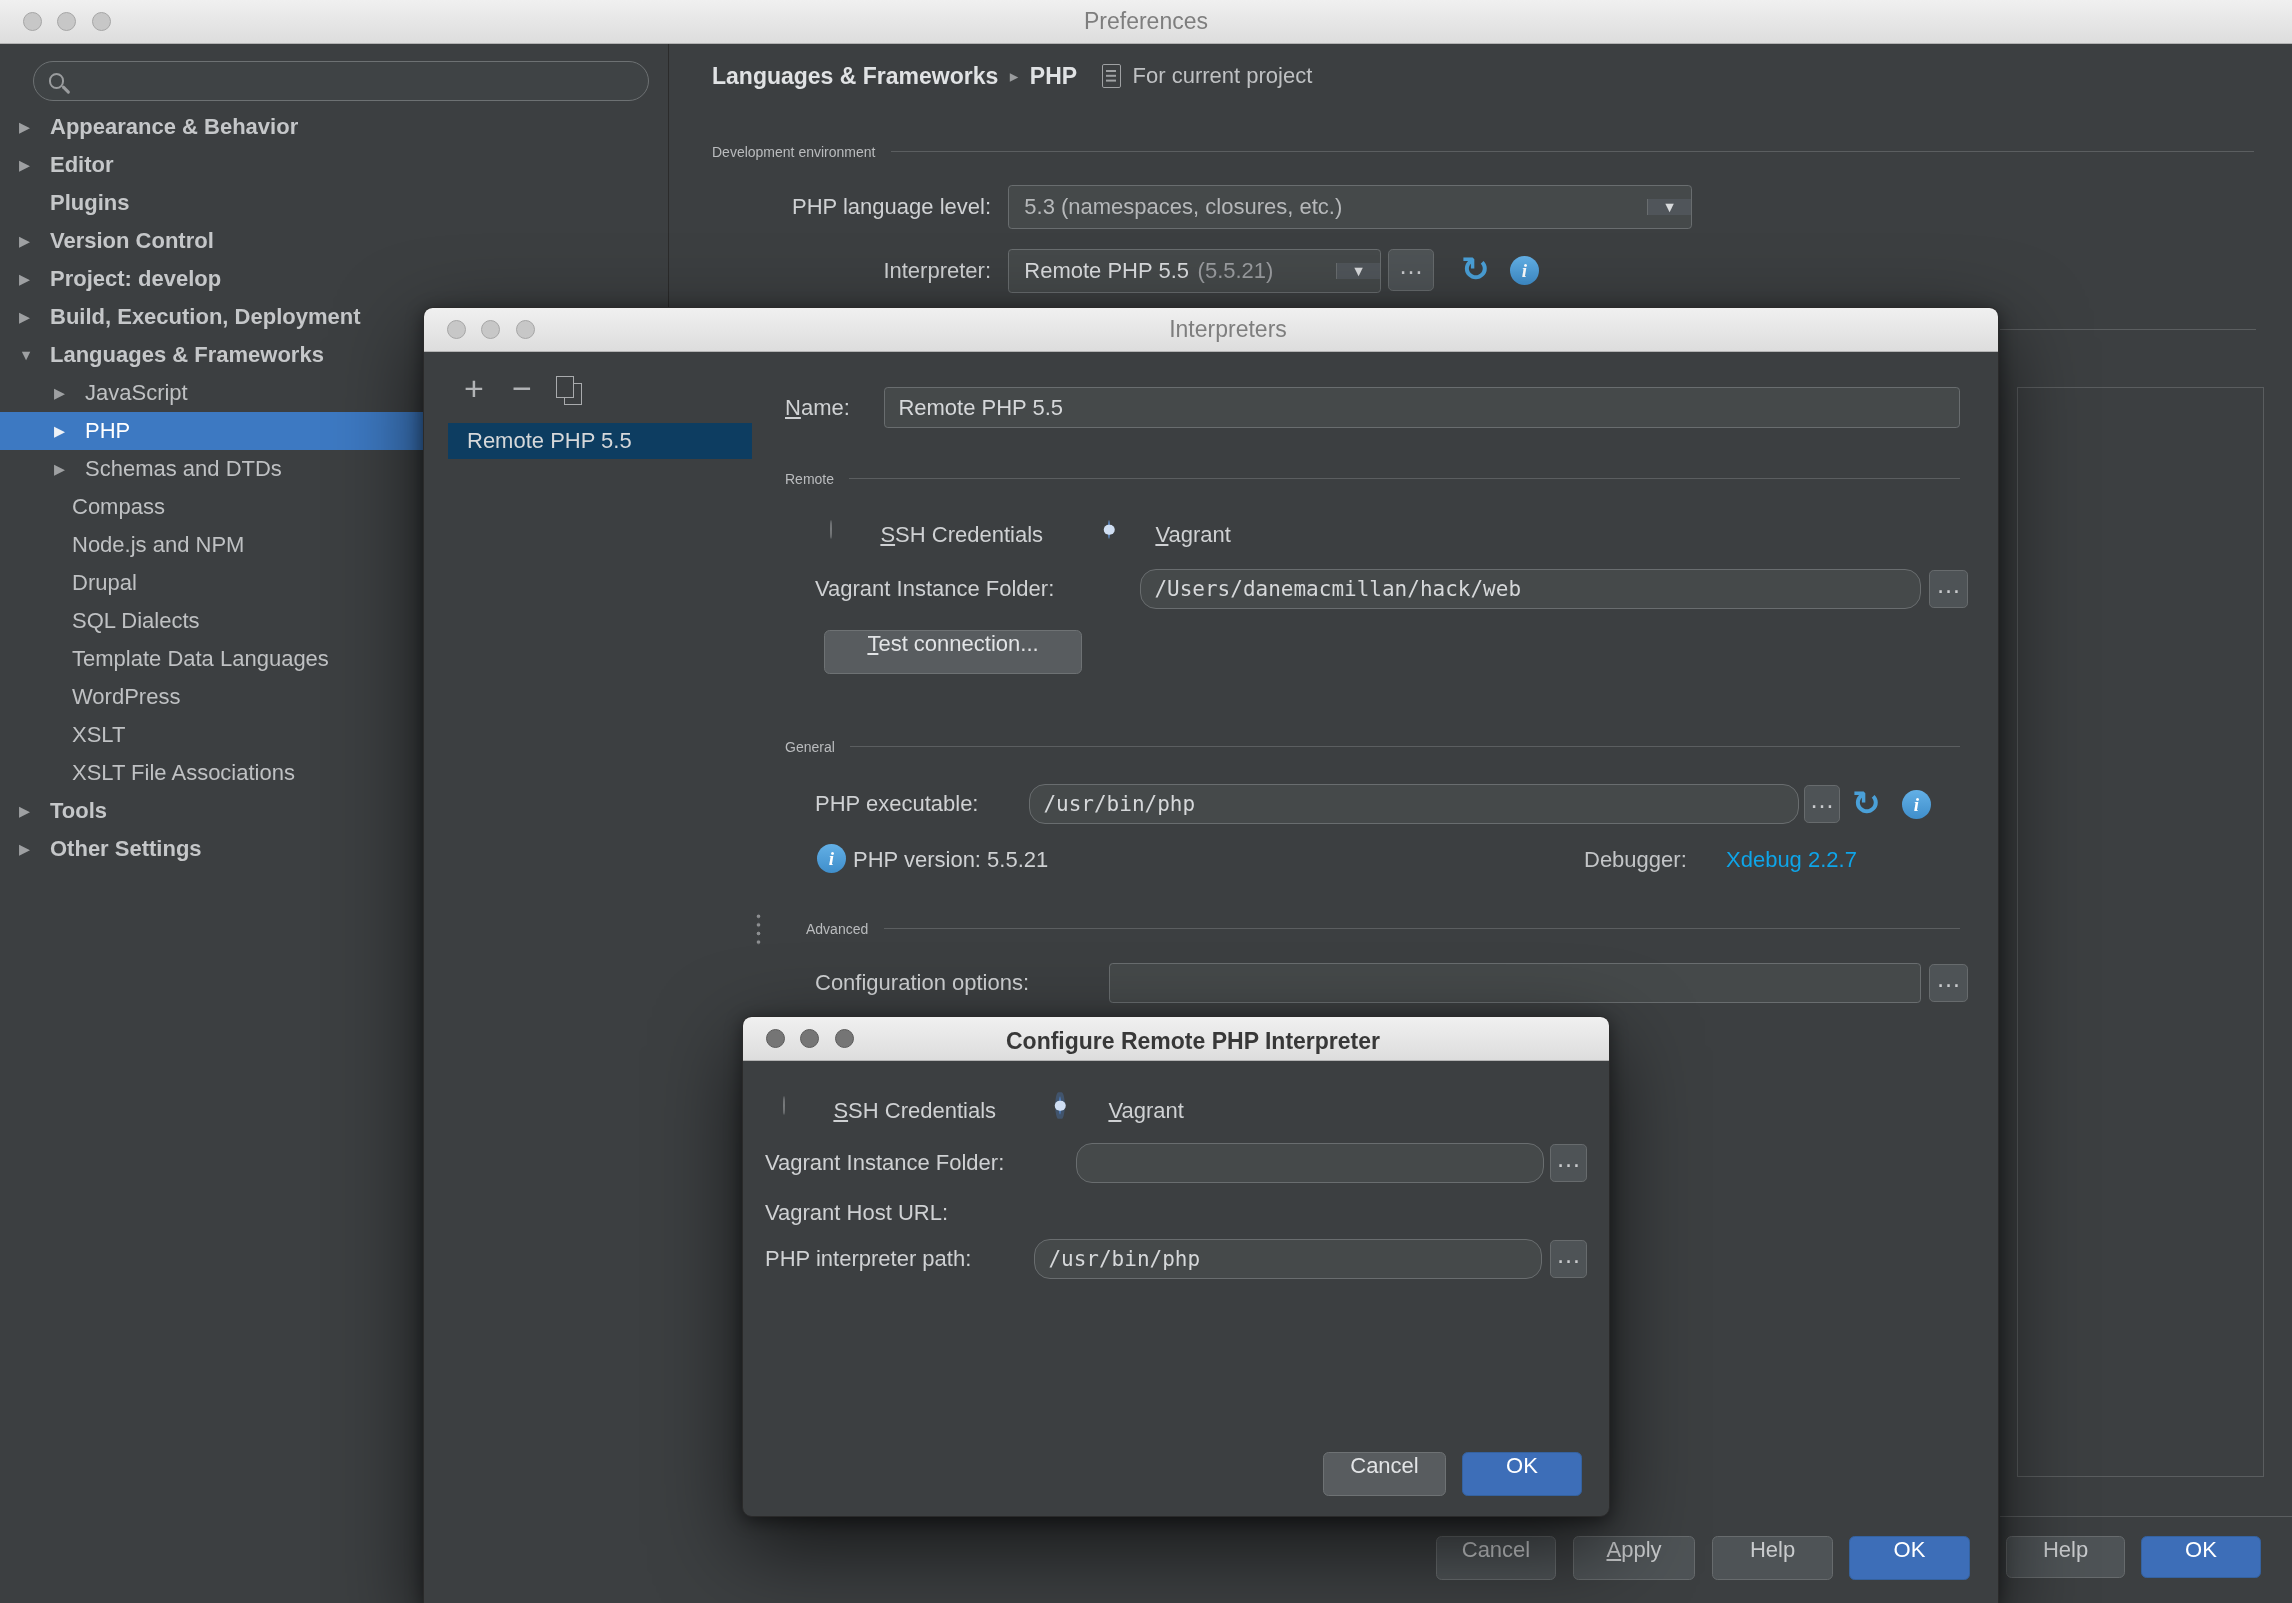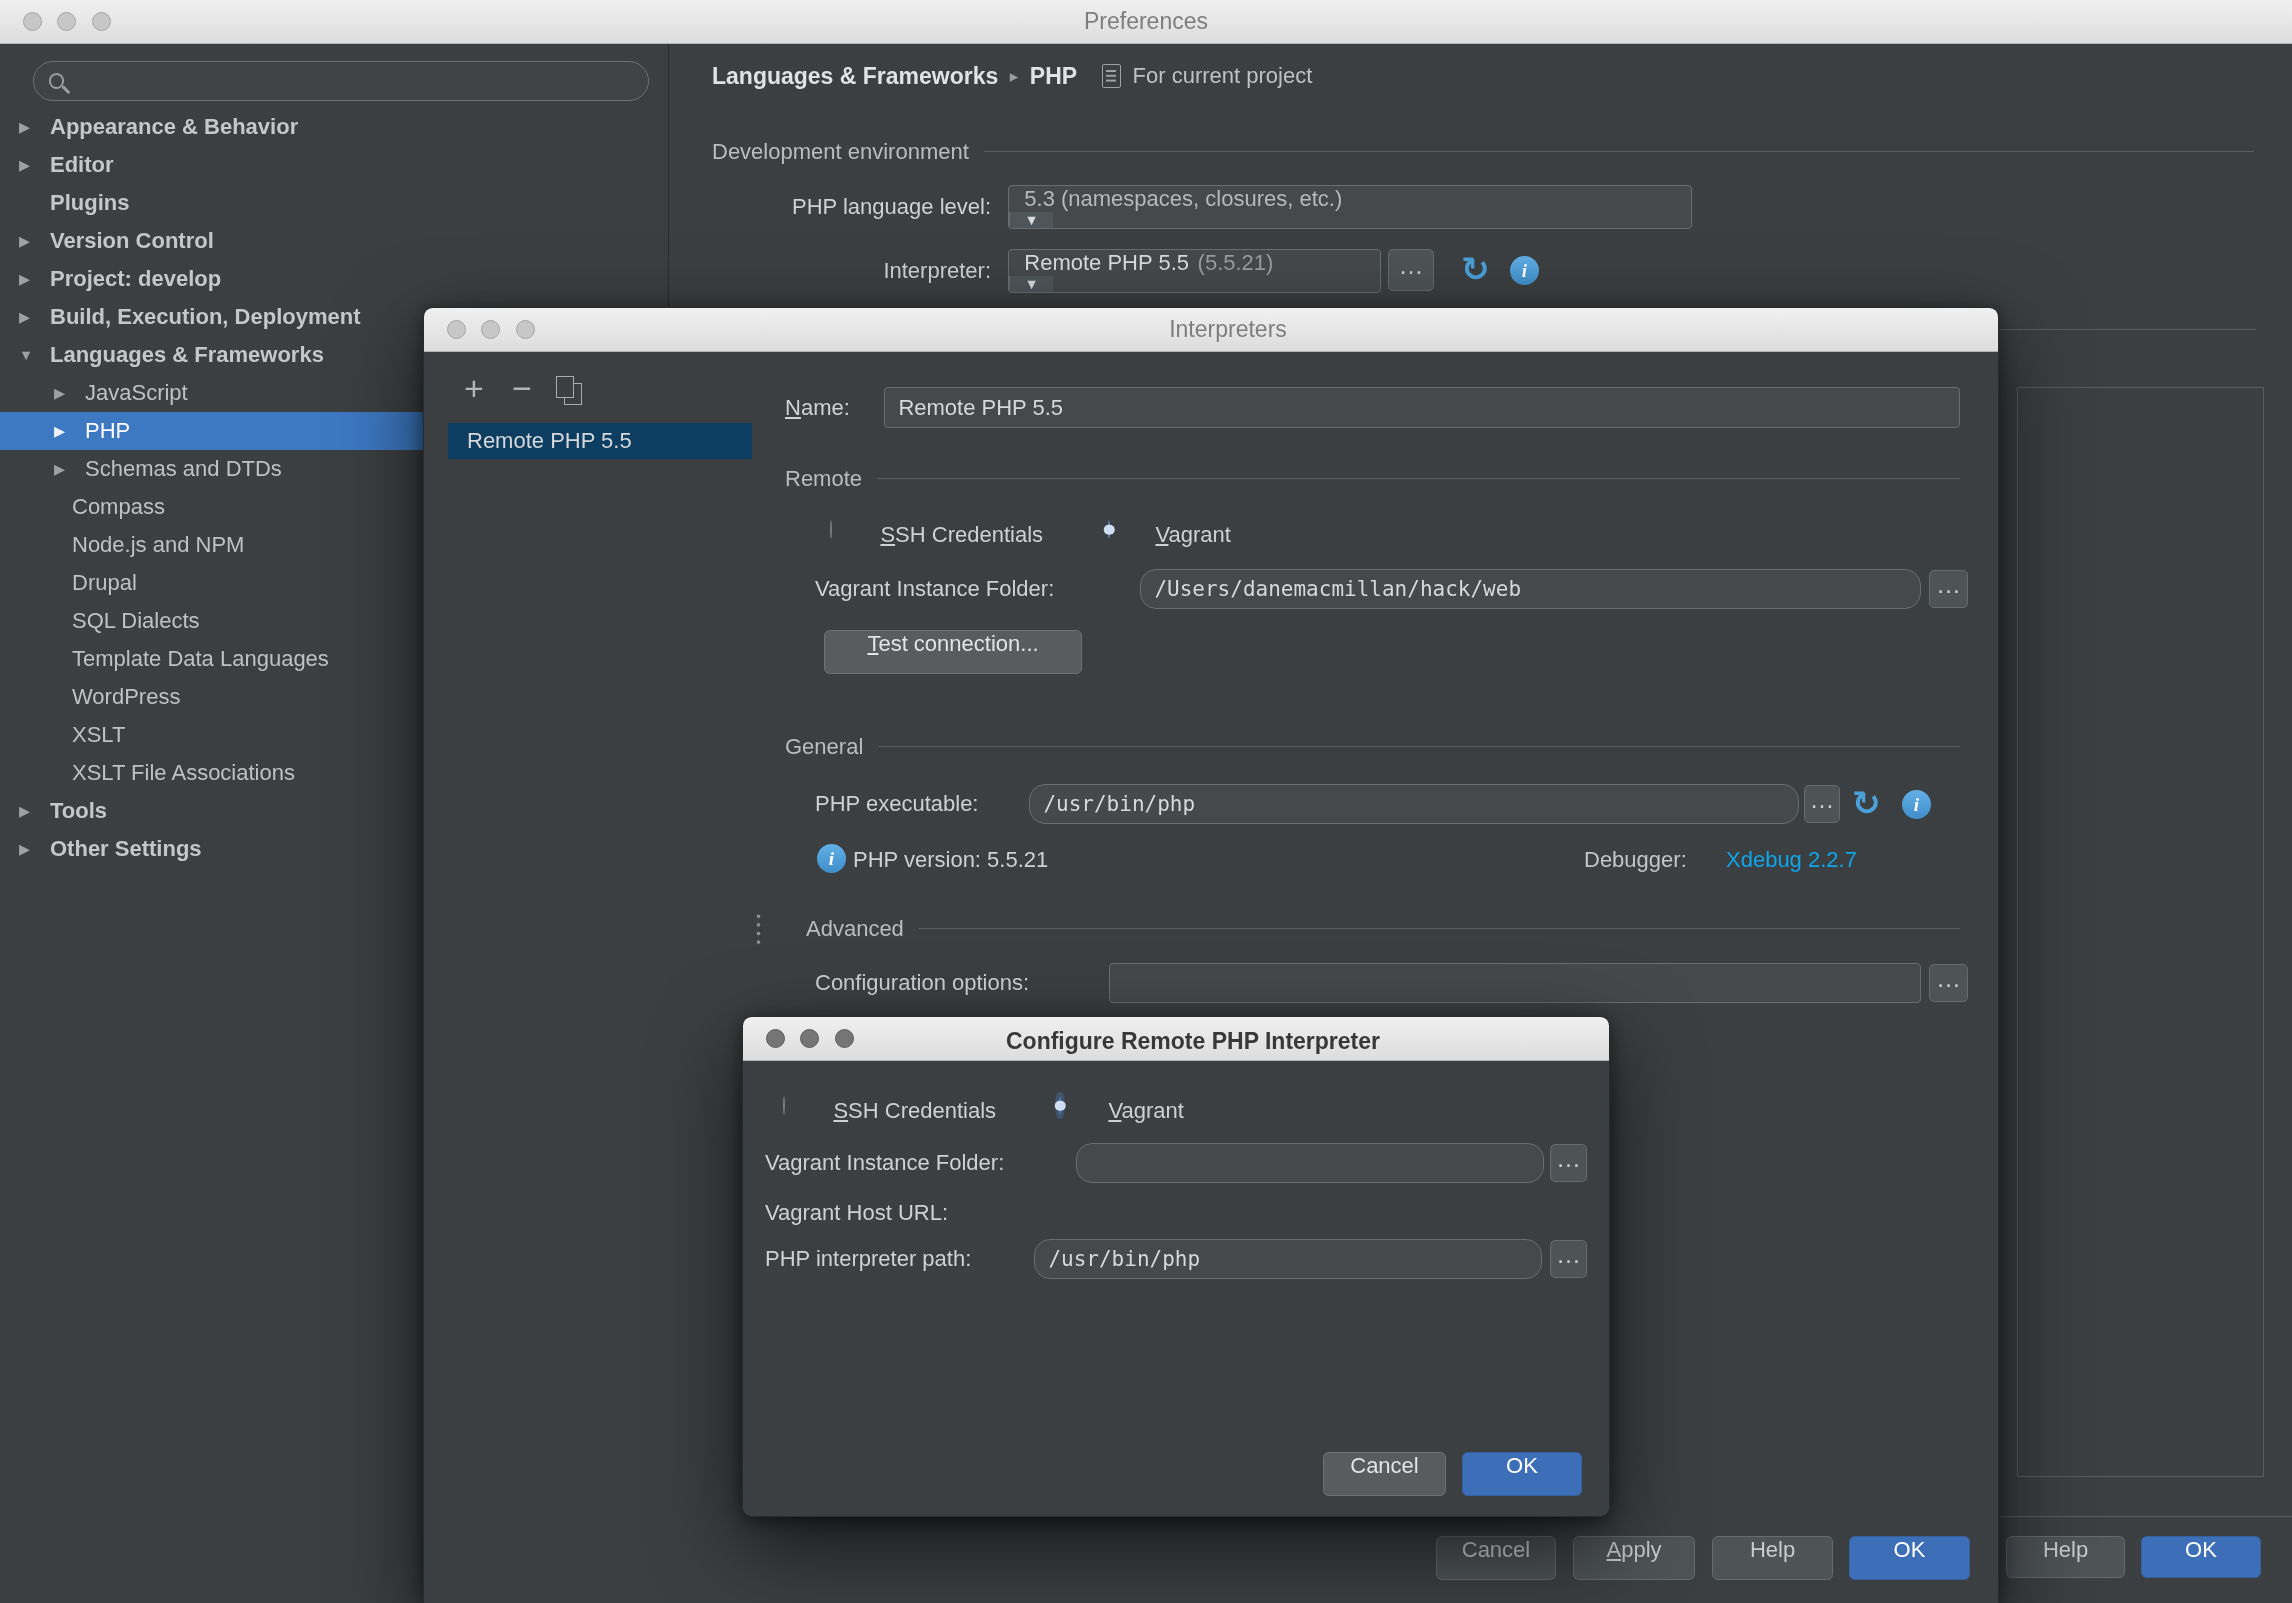--- a/index.html
+++ b/index.html
@@ -37,35 +37,35 @@
   .tree-arrow { width:31px; font-size:14.3px; color:#9ea0a2; flex:0 0 auto; }
   .tree-row.selected { background:#3d79c2; color:#ffffff; }
   .tree-row.selected .tree-arrow { color:#eef2f7; }
 
   
   .field-label { display:flex; align-items:center; color:#cfd1d3; font-size:22px; white-space:nowrap; }
   .field-label.right { justify-content:flex-end; }
   .input { background:#45494a; border:1px solid #696d6f; border-radius:3.8px;
     display:flex; align-items:center; padding:0 13.4px; color:#d6d8da; font-size:22px; overflow:hidden; white-space:nowrap; }
   .mono { font-family:"DejaVu Sans Mono","Liberation Mono",monospace; font-size:21px;border-radius:16px; }
-  .combo { display:flex; align-items:flex-start; background:#45494a; border:1px solid #696d6f; border-radius:3.8px; overflow:hidden;flex-direction:column; }
+  .combo { display:flex; align-items:center; background:#45494a; border:1px solid #696d6f; border-radius:3.8px; overflow:hidden; }
   .combo-text { flex:1; display:flex; align-items:center; padding:0 15.3px; font-size:22px; color:#b6b8ba; white-space:nowrap; }
   .combo-text .val { color:#dadcde; }
   .combo-text .ver { color:#9b9da0; margin-left:8.6px; }
   .combo-arrow { width:44px; border-left:1px solid #696d6f; background:#50555a;
     display:flex; align-items:center; justify-content:center; color:#d8dadc; font-size:14.3px; }
   .btn { display:flex; align-items:flex-start; justify-content:center; background:#4e5356;
     border:1px solid #676b6d; border-radius:5.7px; color:#c9cbcd; font-size:22px; cursor:default; white-space:nowrap; }
   .btn.primary { background:#3d6eb8; border-color:#35629f; color:#ffffff; }
   .btn.lighter { background:#585c5f; border-color:#6e7274; color:#e2e4e6; }
   .browse { display:flex; align-items:center; justify-content:center; background:#4e5356;
     border:1px solid #676b6d; border-radius:4.8px; color:#c9cbcd; font-size:25px; }
   .browse span { transform:translateY(-4.8px); }
   .hline { height:1px; background:#5b5e60; }
-  .section-header { display:flex; align-items:center; color:#babcbe; font-size:22px; }
+  .section-header { display:flex; align-items:center; color:#babcbe; font-size:14px; }
   .section-header .hline { flex:1; margin-left:15.3px; }
 
   .radio { width:25px; height:25px; border-radius:50%; background:#43474a; border:1px solid #76797b;
     box-shadow:inset 0 1.9px 3.8px rgba(0,0,0,.45); position:relative; flex:0 0 auto; }
   .radio.selected { border-color:#5d8cc9; }
   .radio.selected::after { content:""; position:absolute; left:50%; top:50%; transform:translate(-50%,-50%);
     width:10.5px; height:10.5px; border-radius:50%; background:#cfdef2; }
   .radio.focus { border-color:#4f86d2; box-shadow:inset 0 1.9px 3.8px rgba(0,0,0,.45), 0 0 0 3.8px rgba(79,134,210,.30); }
   .radio-label { color:#cfd1d3; font-size:22px; margin-left:12.4px; white-space:nowrap; }
 

